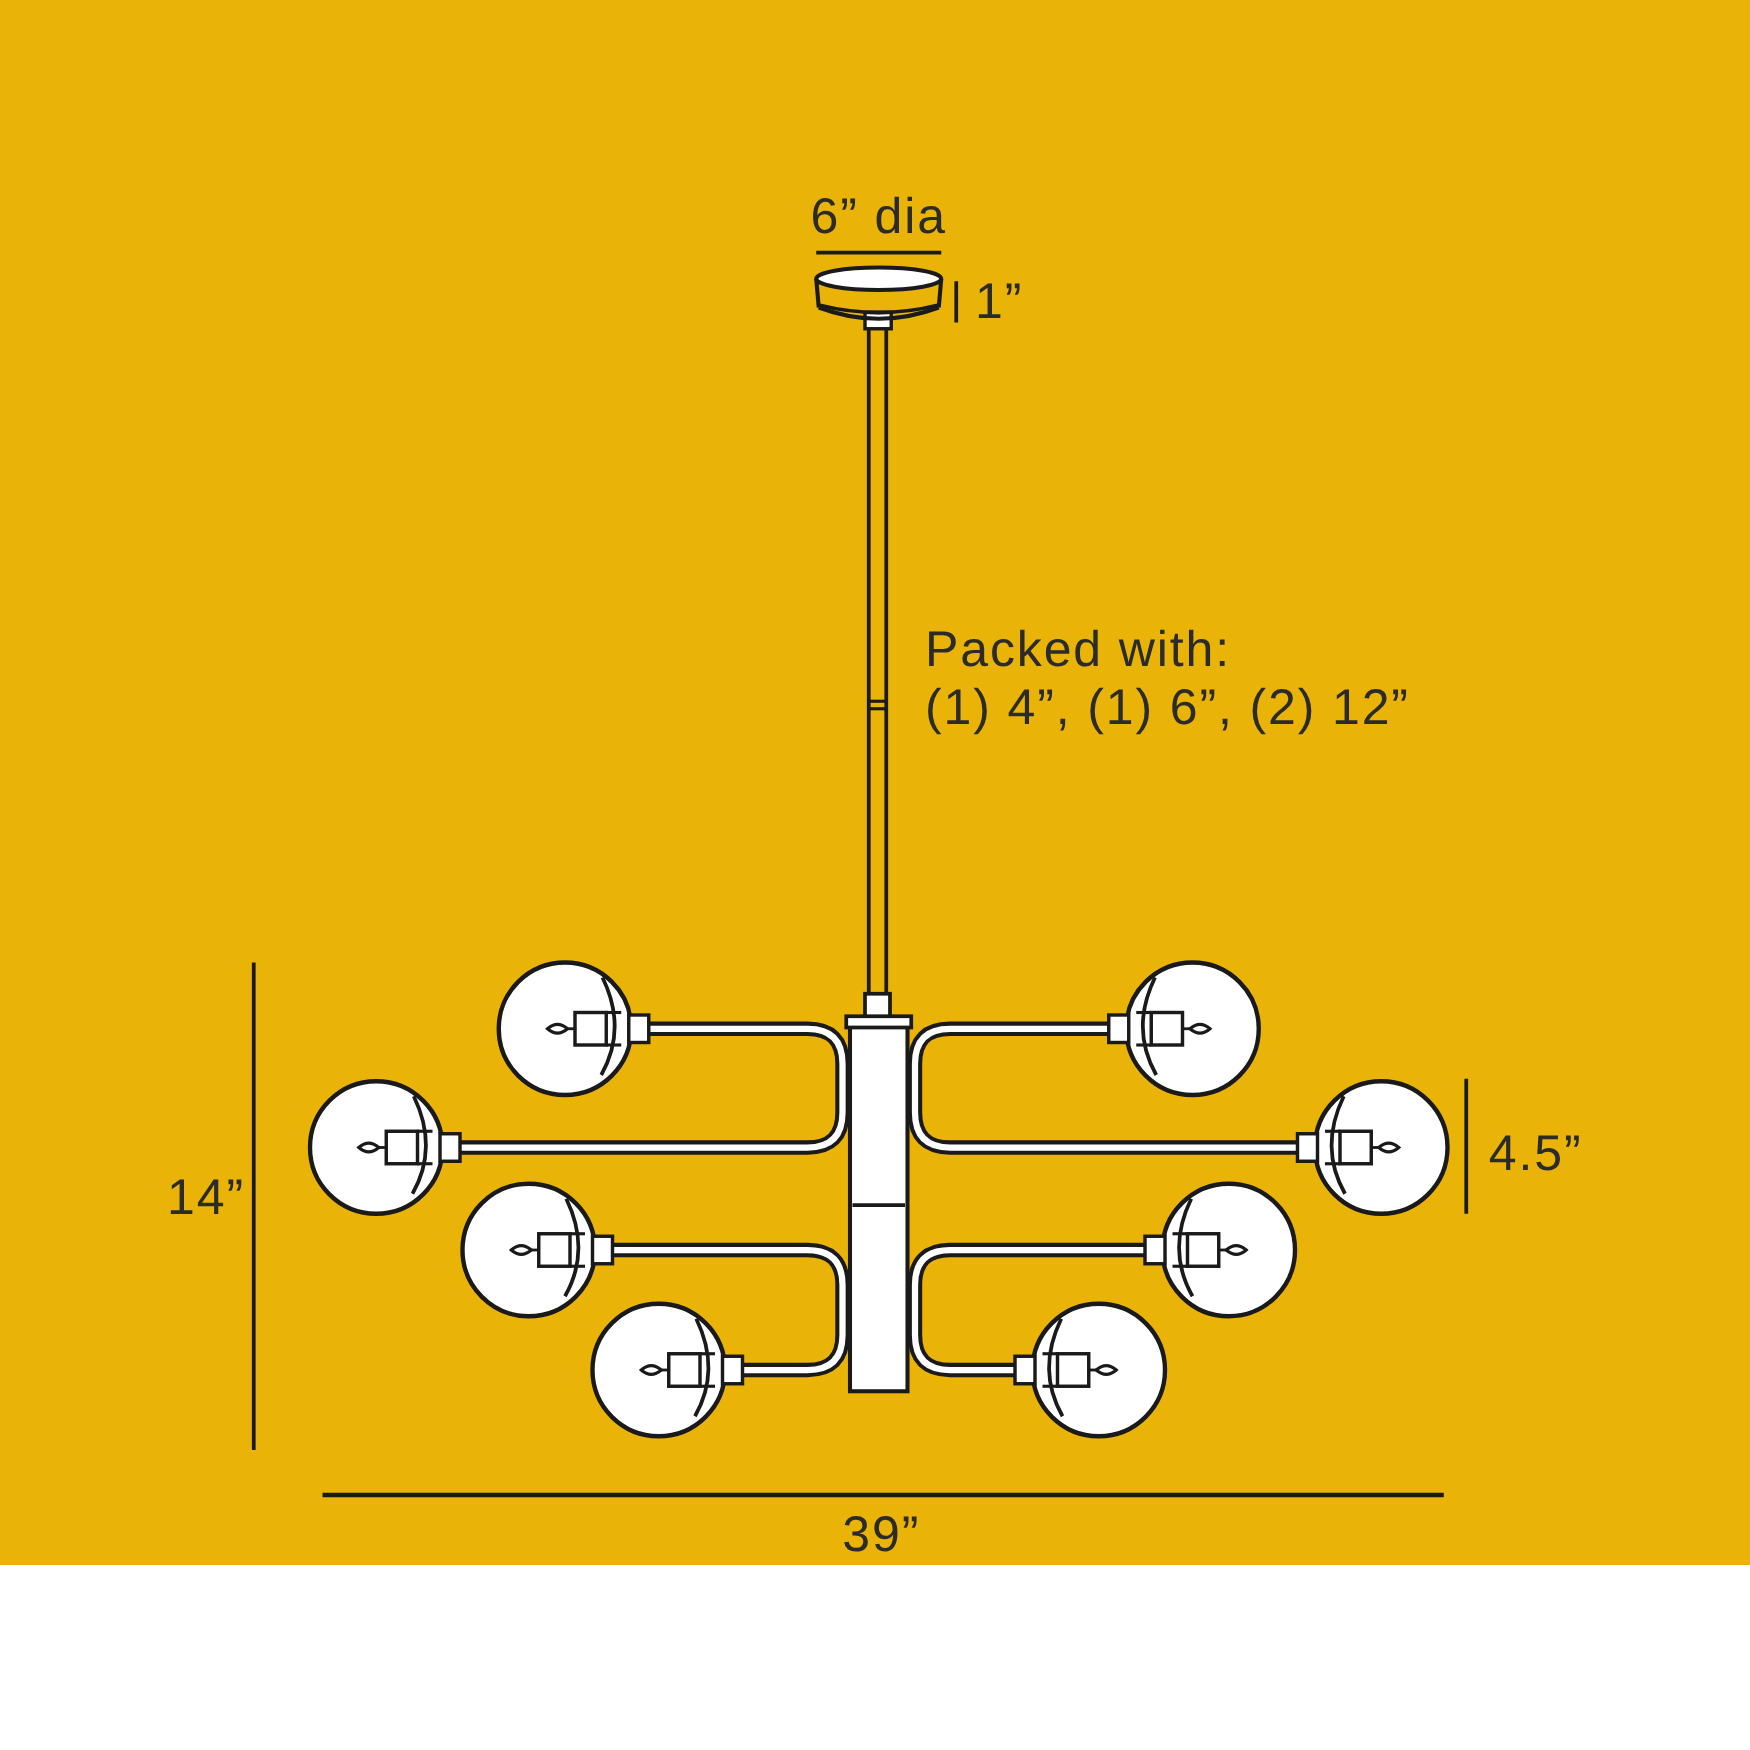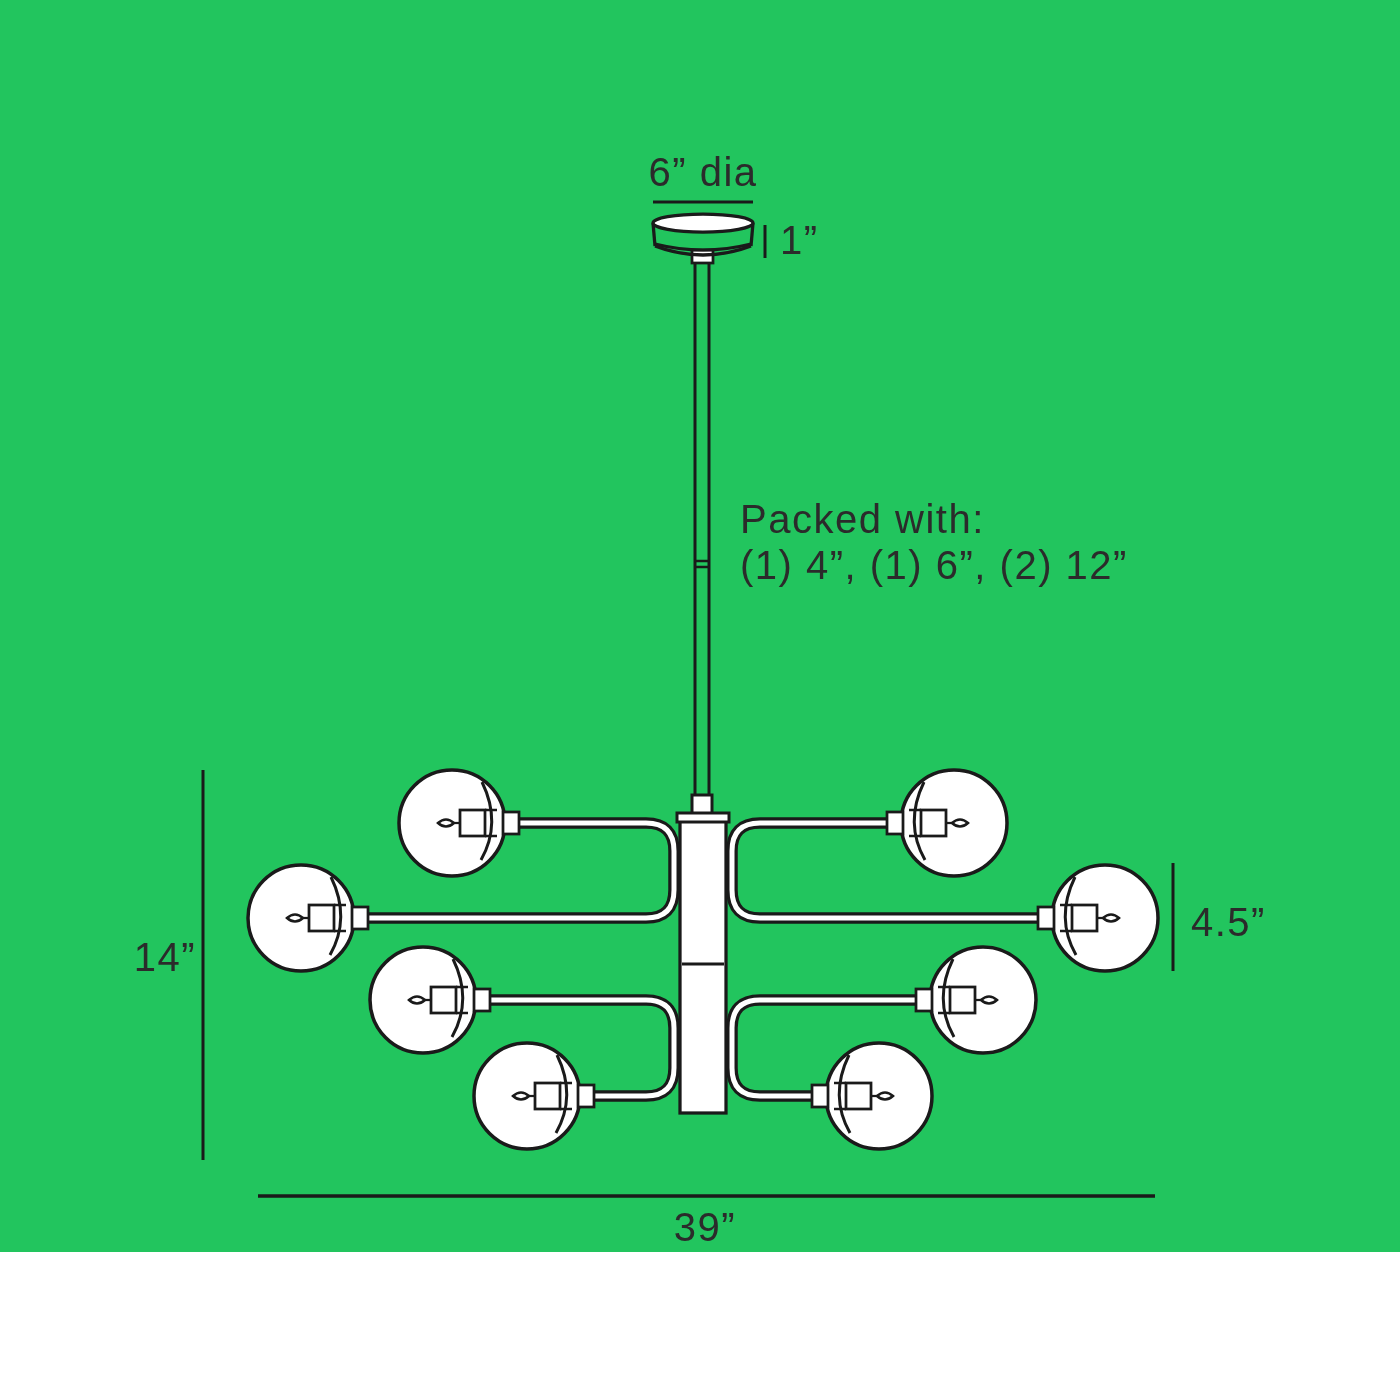--- a/index.html
+++ b/index.html
@@ -4,21 +4,21 @@
 <style>
   html, body {
     margin: 0;
     padding: 0;
     background: #ffffff;
   }
   .stage {
     position: relative;
     width: 1400px;
     height: 1252px;
-    background: #22c55e;
+    background: #eab308;
     overflow: hidden;
   }
   svg { display: block; }
   .dim-text {
     font-family: "Liberation Sans", "DejaVu Sans", sans-serif;
     font-size: 40px;
     font-weight: 300;
     letter-spacing: 1.5px;
     fill: #2b2b2b;
   }

